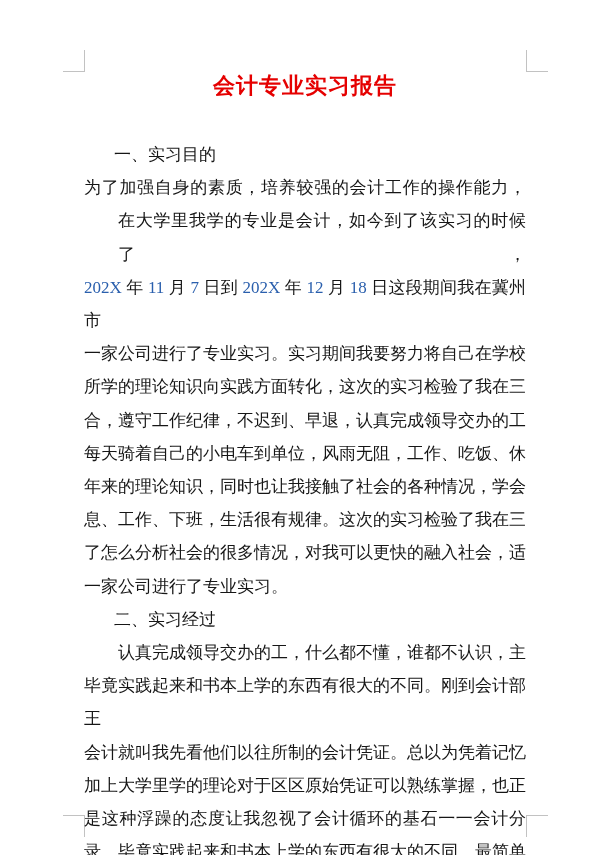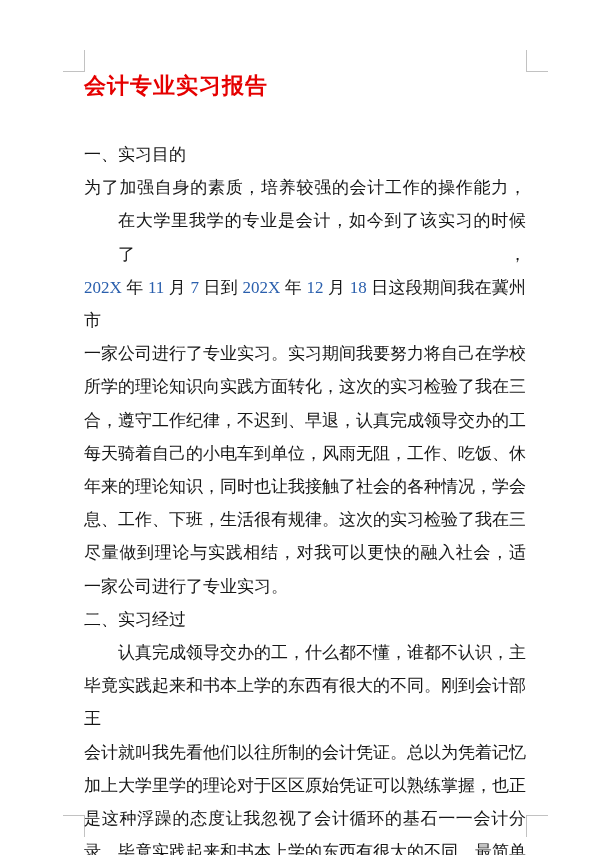--- a/index.html
+++ b/index.html
@@ -32,32 +32,33 @@
     left: 84px;
     top: 64px;
     width: 442px;
   }
   .doc-title {
     margin: 0;
     font-family: "Liberation Sans", "DejaVu Sans", sans-serif;
     font-size: 22px;
     font-weight: 700;
     line-height: 44px;
+    text-align: center;
     color: var(--title-color, #e50000);
     letter-spacing: 1px;
   }
   .spacer { height: 30px; }
 
   .line, .heading {
     font-size: 17px;
     line-height: 33.2px;
     white-space: normal;
     letter-spacing: 0;
   }
-  .heading { text-align: left; }
+  .heading { text-align: left; margin-left: 30px; }
   .line.justify {
     text-align: justify;
     text-align-last: justify;
     text-justify: inter-character;
   }
   .line.indent { padding-left: 34px; }
   .num { color: var(--num-color, #2a5fad); margin-top: 24px; }
 </style>
 </head>
 <body>
@@ -75,21 +76,21 @@
         <div class="heading">一、实习目的</div>
         <div class="line justify"><span>为了加强自身的素质，培养较强的会计工作的操作能力，</span></div>
         <div class="line justify indent"><span>在大学里我学的专业是会计，如今到了该实习的时候了，</span></div>
         <div class="line justify"><span class="num">202X</span><span> 年 </span><span class="num">11</span><span> 月 </span><span class="num">7</span><span> 日到 </span><span class="num">202X</span><span> 年 </span><span class="num">12</span><span> 月 </span><span class="num">18</span><span> 日这段期间我在冀州市</span></div>
         <div class="line justify"><span>一家公司进行了专业实习。实习期间我要努力将自己在学校</span></div>
         <div class="line justify"><span>所学的理论知识向实践方面转化，这次的实习检验了我在三</span></div>
         <div class="line justify"><span>合，遵守工作纪律，不迟到、早退，认真完成领导交办的工</span></div>
         <div class="line justify"><span>每天骑着自己的小电车到单位，风雨无阻，工作、吃饭、休</span></div>
         <div class="line justify"><span>年来的理论知识，同时也让我接触了社会的各种情况，学会</span></div>
         <div class="line justify"><span>息、工作、下班，生活很有规律。这次的实习检验了我在三</span></div>
-        <div class="line justify"><span>尽量做到理论与实践相结，对我可以更快的融入社会，适</span></div>
+        <div class="line justify"><span>了怎么分析社会的很多情况，对我可以更快的融入社会，适</span></div>
         <div class="line"><span>一家公司进行了专业实习。</span></div>
         <div class="heading">二、实习经过</div>
         <div class="line justify indent"><span>认真完成领导交办的工，什么都不懂，谁都不认识，主</span></div>
         <div class="line justify"><span>毕竟实践起来和书本上学的东西有很大的不同。刚到会计部王</span></div>
         <div class="line justify"><span>会计就叫我先看他们以往所制的会计凭证。总以为凭着记忆</span></div>
         <div class="line justify"><span>加上大学里学的理论对于区区原始凭证可以熟练掌握，也正</span></div>
         <div class="line justify"><span>是这种浮躁的态度让我忽视了会计循环的基石一一会计分</span></div>
         <div class="line justify"><span>录。毕竟实践起来和书本上学的东西有很大的不同，最简单</span></div>
       </div>
   </div>

